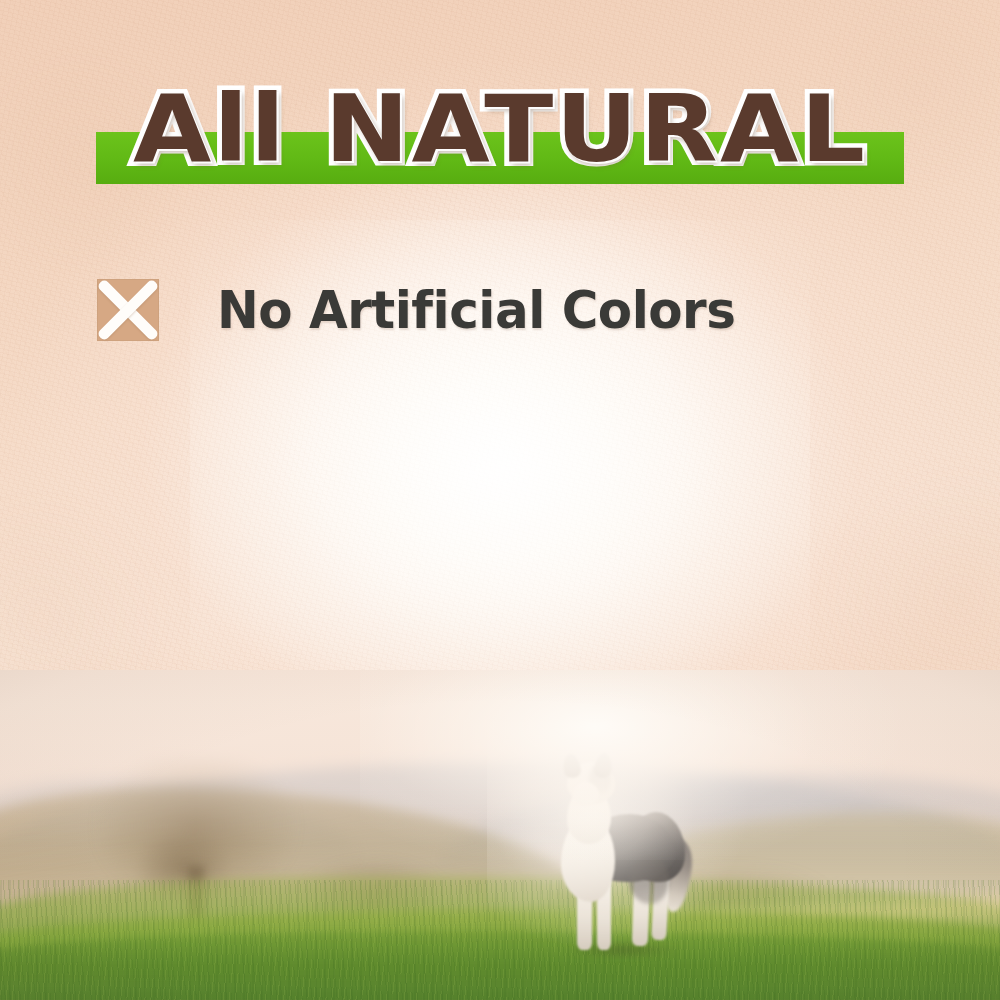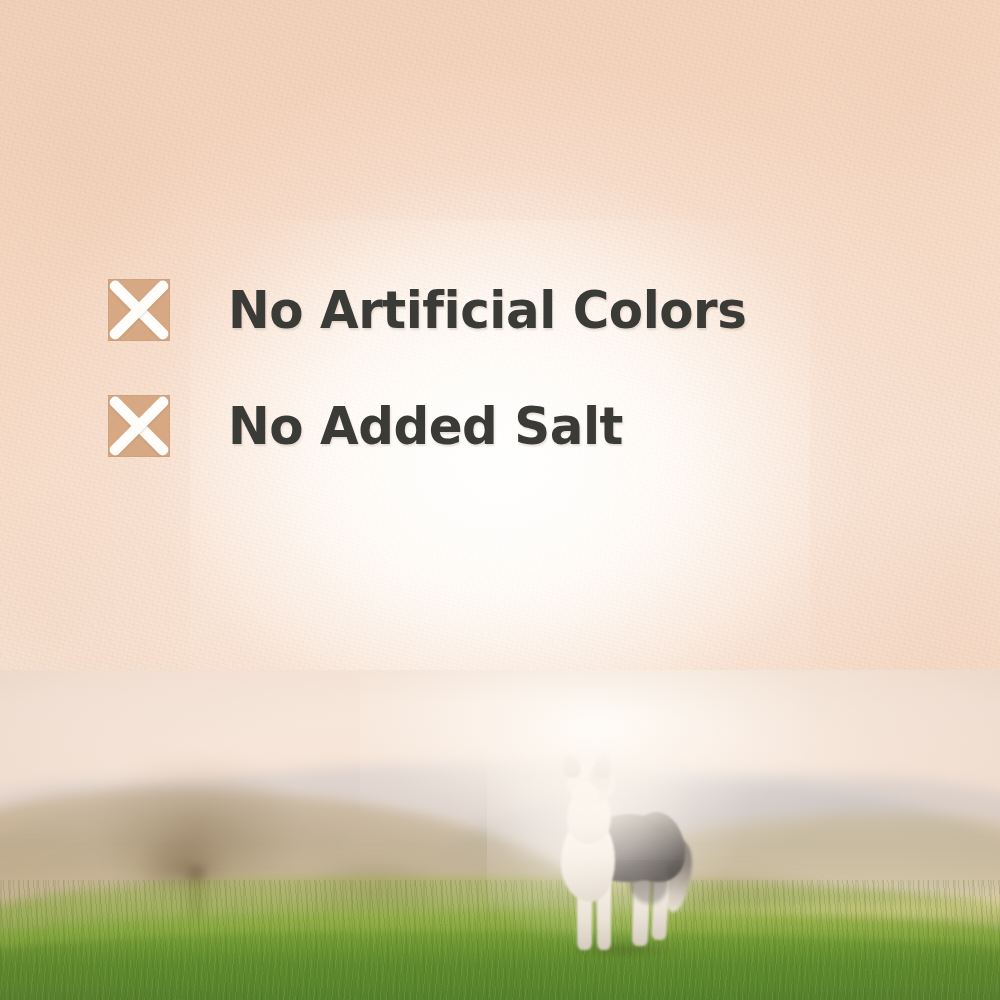--- a/index.html
+++ b/index.html
@@ -415,21 +415,21 @@
     paint-order: stroke fill;
     text-shadow:
        2px 2px 0 rgba(255,255,255,0.95),
        3px 4px 5px rgba(120,92,70,0.40);
     white-space: nowrap;
   }
 
   
   .list {
     position: absolute;
-    left: 108px;
+    left: 97px;
     top: 252px;
     width: 820px;
   }
   .row {
     display: flex;
     align-items: center;
     height: 116px;
   }
   .xbox {
     position: relative;
@@ -513,30 +513,30 @@
       <div class="part dog-ear-l"></div>
       <div class="part dog-ear-r"></div>
       <div class="dog-haze"></div>
     </div>
 
     <div class="photo-haze-top"></div>
     <div class="photo-haze-sun"></div>
     <div class="photo-vignette"></div>
   </div>
 
+  <div class="headline-wrap">
+    <div class="headline-bar"></div>
+    <div class="headline-text">All NATURAL</div>
+  </div>
 
   <div class="list">
 
     <div class="row">
       <div class="xbox"></div>
       <div class="row-label">No Artificial Colors</div>
     </div>
 
 
 
-    <div class="row">
-      <div class="xbox"></div>
-      <div class="row-label">No Added Salt</div>
-    </div>
 
   </div>
 
 </div>
 
 </body></html>

